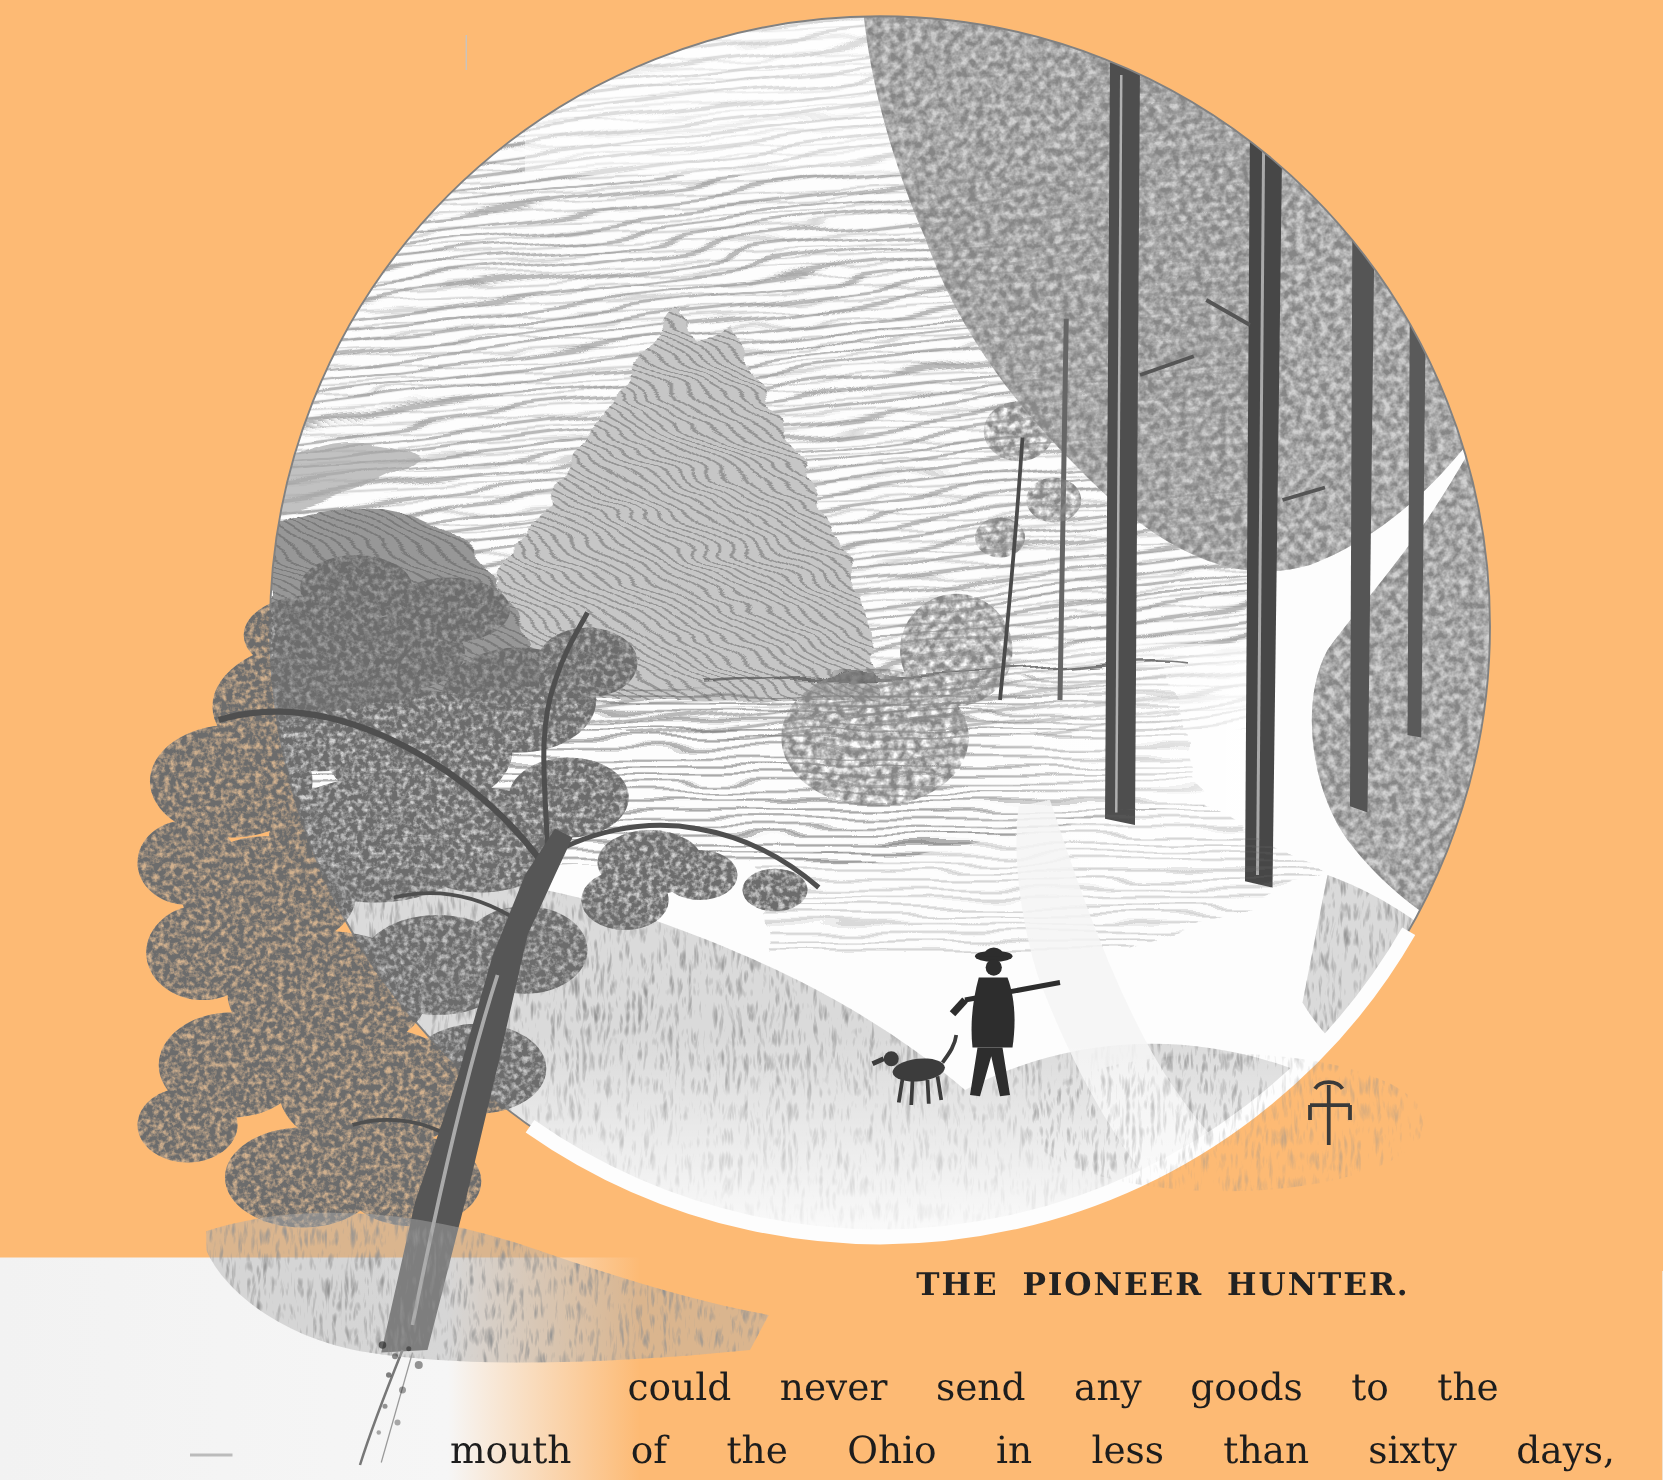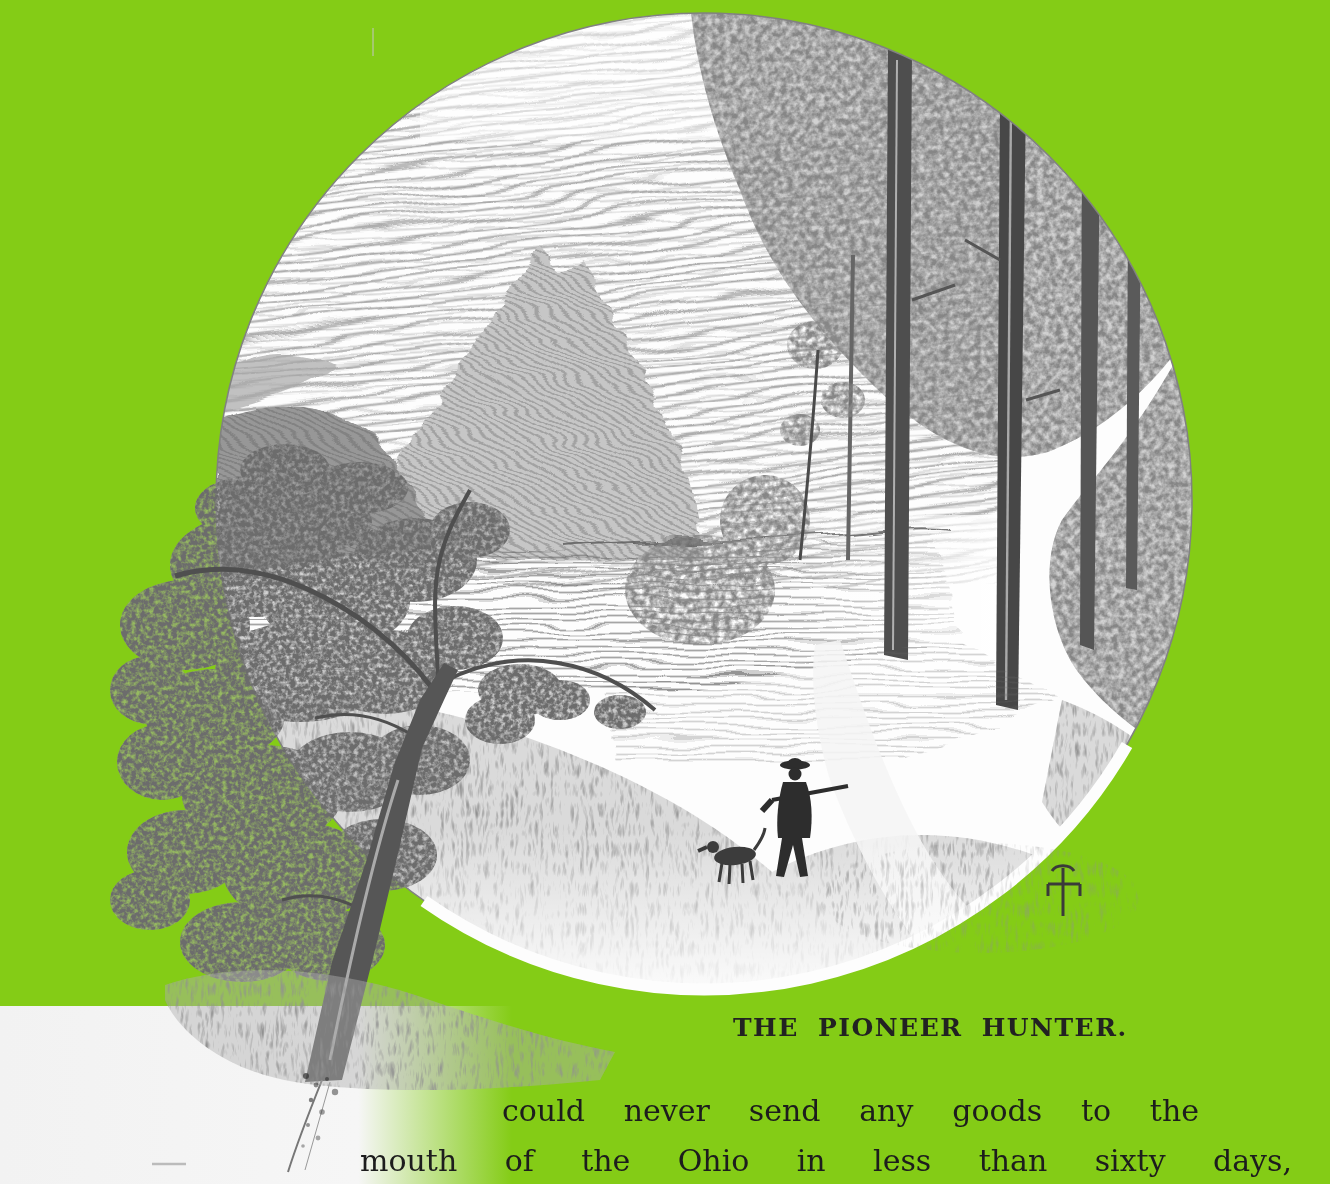--- a/index.html
+++ b/index.html
@@ -1,17 +1,17 @@
 <!DOCTYPE html>
 <html><head>
 <meta charset="utf-8">
 <style>
   html,body{margin:0;padding:0;background:#e8e8e8;}
   .page{
-    position:relative;width:1330px;height:1184px;background:#84cc16;
+    position:relative;width:1330px;height:1184px;background:#fdba74;
     overflow:hidden;font-family:"DejaVu Serif","Liberation Serif",serif;
   }
   .illustration{position:absolute;left:0;top:0;}
   .caption{
     position:absolute;left:733px;top:1013px;width:384px;
     font-size:25px;font-weight:bold;letter-spacing:1.5px;word-spacing:9px;
     text-align:center;color:#222;white-space:nowrap;
   }
   .bodyline{
     position:absolute;font-size:30px;line-height:1.15;color:#1d1d1d;

